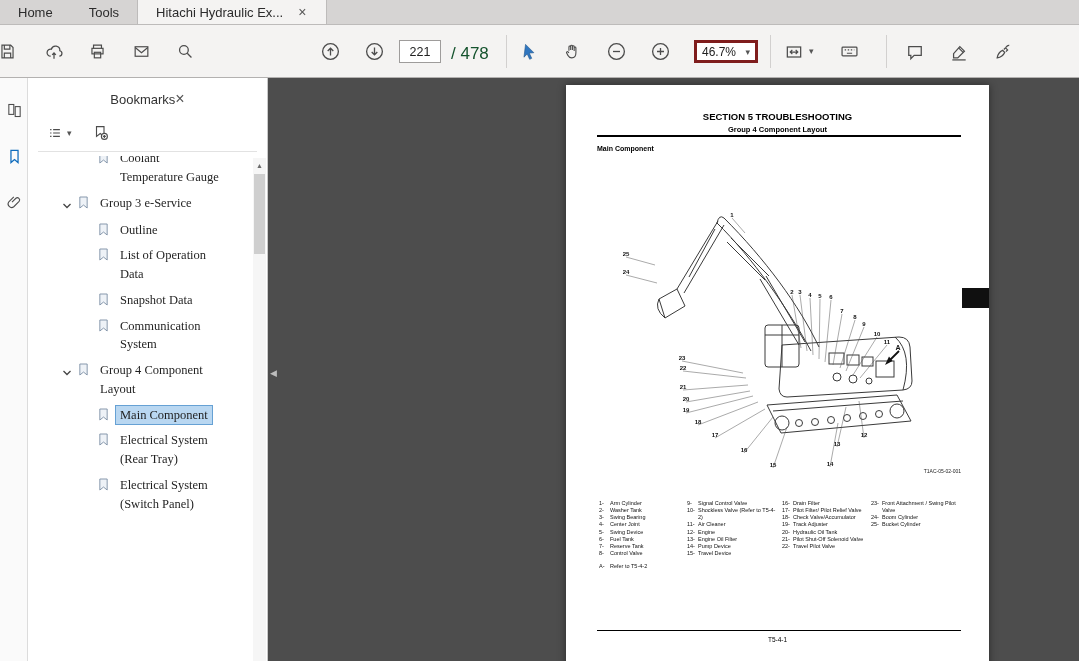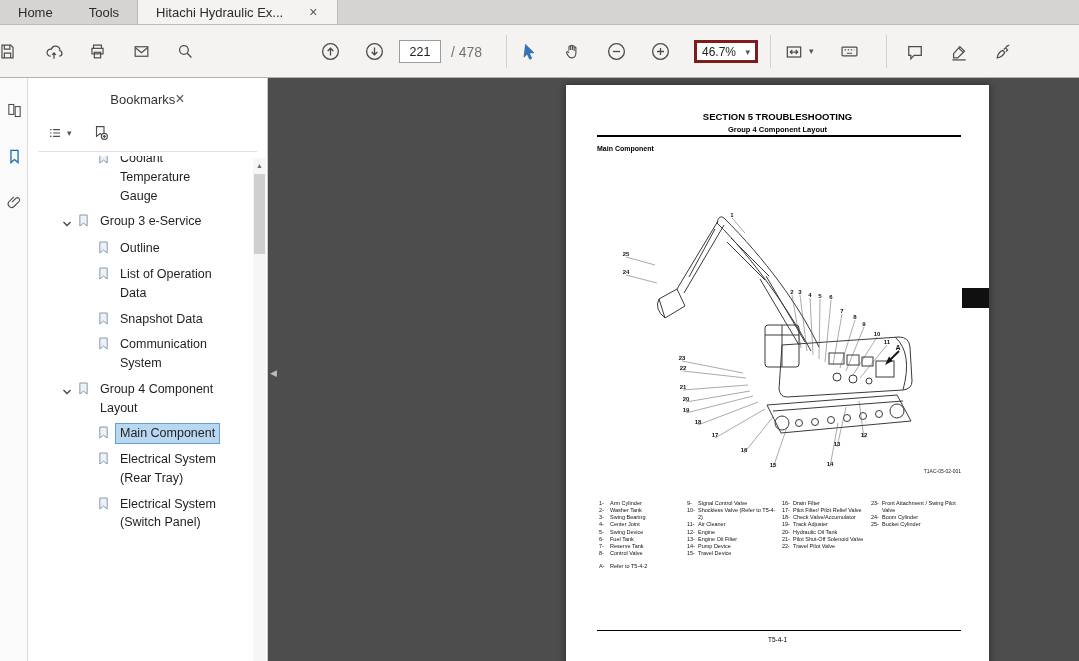--- a/index.html
+++ b/index.html
@@ -2,50 +2,50 @@
 <html><head>
 <meta charset="utf-8">
 <style>
   * { box-sizing: border-box; margin: 0; padding: 0; }
   html,body { width:1079px; height:661px; overflow:hidden; font-family:"Liberation Sans", sans-serif; }
   .app { position:relative; width:1079px; height:661px; background:#4d4d4d; overflow:hidden; }
 
   
   .tabbar { height:25px; background:#d6d4d3; display:flex; align-items:stretch; border-bottom:1px solid #bdbbba; }
   .tab { padding:0 18px; font-size:13px; color:#2b2b2b; line-height:25px; cursor:default; }
-  .tab.doc { background:#f4f3f2; border-left:1px solid #bdbbba; border-right:1px solid #bdbbba; display:flex; align-items:center; gap:24px; min-width:176px; }
+  .tab.doc { background:#f4f3f2; border-left:1px solid #bdbbba; border-right:1px solid #bdbbba; display:flex; align-items:center; gap:13px; min-width:176px; }
   .tab .close { color:#555; font-size:14px; line-height:1; padding:0 2px; }
 
   
   .toolbar { position:relative; height:53px; background:#f4f3f2; border-bottom:1px solid #b3b1b0; }
   .tbtn { position:absolute; top:13px; width:27px; height:27px; display:flex; align-items:center; justify-content:center; border-radius:3px; color:#4c4c4c; }
   .tbtn svg { display:block; }
   .tb-divider { position:absolute; top:10px; width:1px; height:33px; background:#d2d0cf; }
   .page-input { position:absolute; left:399px; top:15px; width:42px; height:23px; border:1px solid #9e9c9b; background:#fff; font-size:12.5px; text-align:center; color:#222; font-family:"Liberation Sans", sans-serif; }
-  .page-count { position:absolute; left:451px; top:19px; font-size:14px; color:#737373; }
+  .page-count { position:absolute; left:451px; top:19px; font-size:17px; color:#14532d; }
   .zoom-box { position:absolute; left:694px; top:15px; width:64px; height:23px; border:3px solid #7f1d1d; background:#fff; font-size:12px; color:#222; display:flex; align-items:center; justify-content:space-between; padding:0 5px; }
   .zoom-box .caret { font-size:9px; color:#555; }
   .fit-caret { position:absolute; left:809px; top:21px; font-size:9px; color:#555; }
 
   
   .bodyrow { display:flex; height:583px; }
 
   
   .iconstrip { position:relative; width:28px; background:#fafafa; border-right:1px solid #dcdcdc; flex:none; }
   .strip-btn { position:absolute; left:4px; width:20px; height:20px; display:flex; align-items:center; justify-content:center; color:#4c4c4c; }
 
   
   .sidebar { position:relative; width:240px; background:#ffffff; border-right:1px solid #c9c9c9; flex:none; overflow:hidden; }
   .sb-header { display:flex; justify-content:center; align-items:center; padding:12px 16px 6px 16px; font-size:13px; color:#333; }
   .sb-header .close { font-size:16px; color:#555; }
   .sb-tools { display:flex; align-items:center; gap:20px; height:38px; margin:0 10px; padding-left:8px; border-bottom:1px solid #e2e2e2; }
   .sb-tool { display:flex; align-items:center; gap:3px; color:#4c4c4c; }
   .sb-tool .caret { font-size:9px; color:#555; }
 
-  .bm-list { position:absolute; left:6px; right:18px; top:78px; bottom:0; overflow:hidden; }
+  .bm-list { position:absolute; left:6px; right:18px; top:78px; bottom:0; overflow:hidden;font-family:Liberation Serif, serif; }
   .bm-row { display:flex; align-items:flex-start; margin-bottom:5px; }
   .bm-row.depth1 { padding-left:28px; }
   .bm-row.depth2 { padding-left:64px; }
   .bm-row.clipped { margin-top:-8px; }
   .bm-chevron { width:16px; flex:none; padding-top:4px; }
   .bm-icon { width:17px; flex:none; padding-top:2px; }
   .bm-label { font-size:12.5px; line-height:1.5; color:#1f1f1f; padding:0 4px; border:1px solid transparent; }
   .depth1 .bm-label { max-width:124px; }
   .depth2 .bm-label { max-width:114px; }
   .bm-label.selected { background:#b9d7f1; border-color:#66a1d4; }

